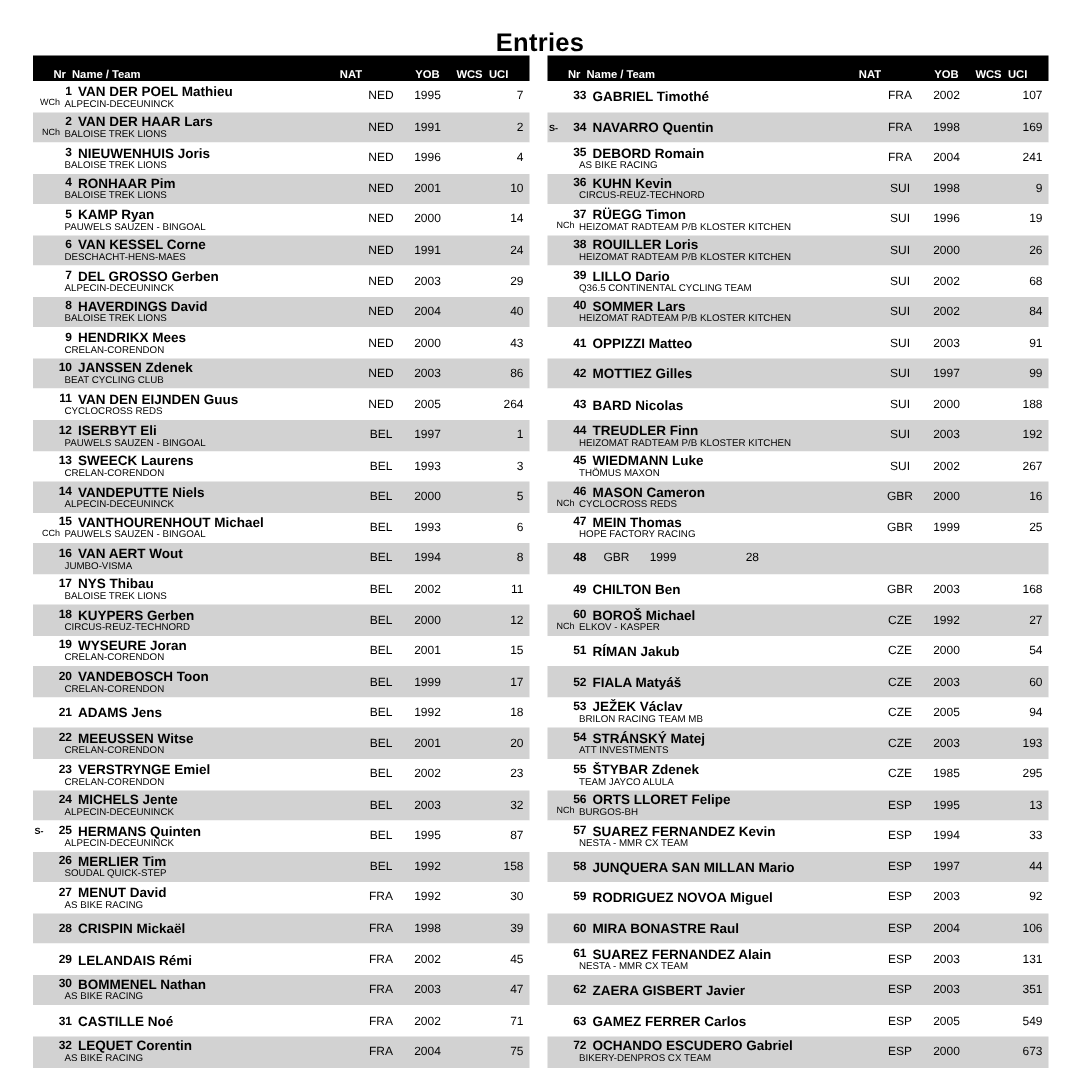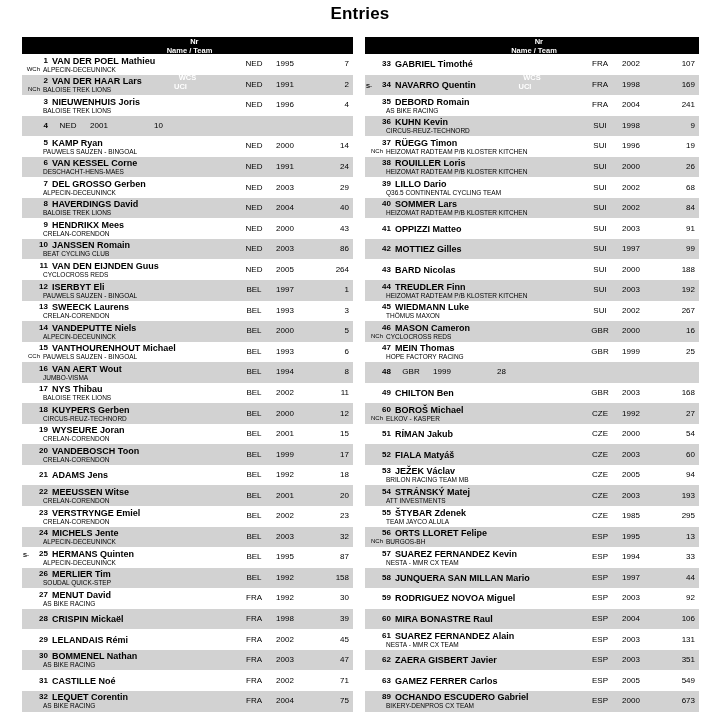--- a/index.html
+++ b/index.html
@@ -3,31 +3,31 @@
 <meta charset="utf-8">
 <style>
   * { box-sizing: border-box; margin: 0; padding: 0; }
   html, body { background: #ffffff; }
   body {
     width: 720px; height: 717px; position: relative;
     font-family: "Liberation Sans", sans-serif; color: #000;
     overflow: hidden;
   }
   .page-title {
-    position: absolute; top: 4px; left: 0; width: 100%;
+    position: absolute; top: 19px; left: 0; width: 100%;
     text-align: center; font-size: 17px; font-weight: bold; letter-spacing: .2px;
   }
   .entry-table { position: absolute; top: 37px; }
   #table-left  { left: 22px;  width: 331px; }
   #table-right { left: 365px; width: 334px; }
 
   .hdr {
-    display: flex; align-items: center; height: 17px;
+    display: flex; align-items: flex-end; height: 17px;
     background: var(--hdrbg, #000); color: var(--hdrfg, #fff);
-    font-size: 7.5px; font-weight: bold; flex-direction: column;
+    font-size: 7.5px; font-weight: bold;
   }
   .hc-nr   { width: 22px; text-align: right; flex: none; }
   .hc-name { flex: 1; padding-left: 4px; white-space: nowrap; }
   .hc-nat  { width: 32px; text-align: center; flex: none; }
   .hc-yob  { width: 30px; text-align: center; flex: none; margin-left: 20px; }
   .hc-wcs  { width: 26px; text-align: center; flex: none; }
   .hc-uci  { width: 27px; text-align: right; padding-right: 20px; flex: none; }
 
   .row { display: flex; align-items: center; height: 20.55px; background: #fff; }
   .row.alt { background: var(--altbg, #d2d2d2); }
@@ -113,20 +113,24 @@
       <div class="c-wcs value"></div>
       <div class="c-uci value">4</div>
     </div>
   </div>
 
   <div class="row alt">
     <div class="rowinner">
       <div class="c-nr">
         <span class="nr">4</span>
       </div>
+      <div class="c-name">
+        <div class="nameline"><span class="name">RONHAAR Pim</span></div>
+        <div class="teamline"><span class="teamwrap"><span class="team">BALOISE TREK LIONS</span></span></div>
+      </div>
       <div class="c-nat value">NED</div>
       <div class="c-yob value">2001</div>
       <div class="c-wcs value"></div>
       <div class="c-uci value">10</div>
     </div>
   </div>
 
   <div class="row">
     <div class="rowinner">
       <div class="c-nr">
@@ -206,21 +210,21 @@
       <div class="c-uci value">43</div>
     </div>
   </div>
 
   <div class="row alt">
     <div class="rowinner">
       <div class="c-nr">
         <span class="nr">10</span>
       </div>
       <div class="c-name">
-        <div class="nameline"><span class="name">JANSSEN Romain</span></div>
+        <div class="nameline"><span class="name">JANSSEN Zdenek</span></div>
         <div class="teamline"><span class="teamwrap"><span class="team">BEAT CYCLING CLUB</span></span></div>
       </div>
       <div class="c-nat value">NED</div>
       <div class="c-yob value">2003</div>
       <div class="c-wcs value"></div>
       <div class="c-uci value">86</div>
     </div>
   </div>
 
   <div class="row">
@@ -1075,21 +1079,21 @@
       <div class="c-nat value">ESP</div>
       <div class="c-yob value">2005</div>
       <div class="c-wcs value"></div>
       <div class="c-uci value">549</div>
     </div>
   </div>
 
   <div class="row alt">
     <div class="rowinner">
       <div class="c-nr">
-        <span class="nr">89</span>
+        <span class="nr">72</span>
       </div>
       <div class="c-name">
         <div class="nameline"><span class="name">OCHANDO ESCUDERO Gabriel</span></div>
         <div class="teamline"><span class="teamwrap"><span class="team">BIKERY-DENPROS CX TEAM</span></span></div>
       </div>
       <div class="c-nat value">ESP</div>
       <div class="c-yob value">2000</div>
       <div class="c-wcs value"></div>
       <div class="c-uci value">673</div>
     </div>

